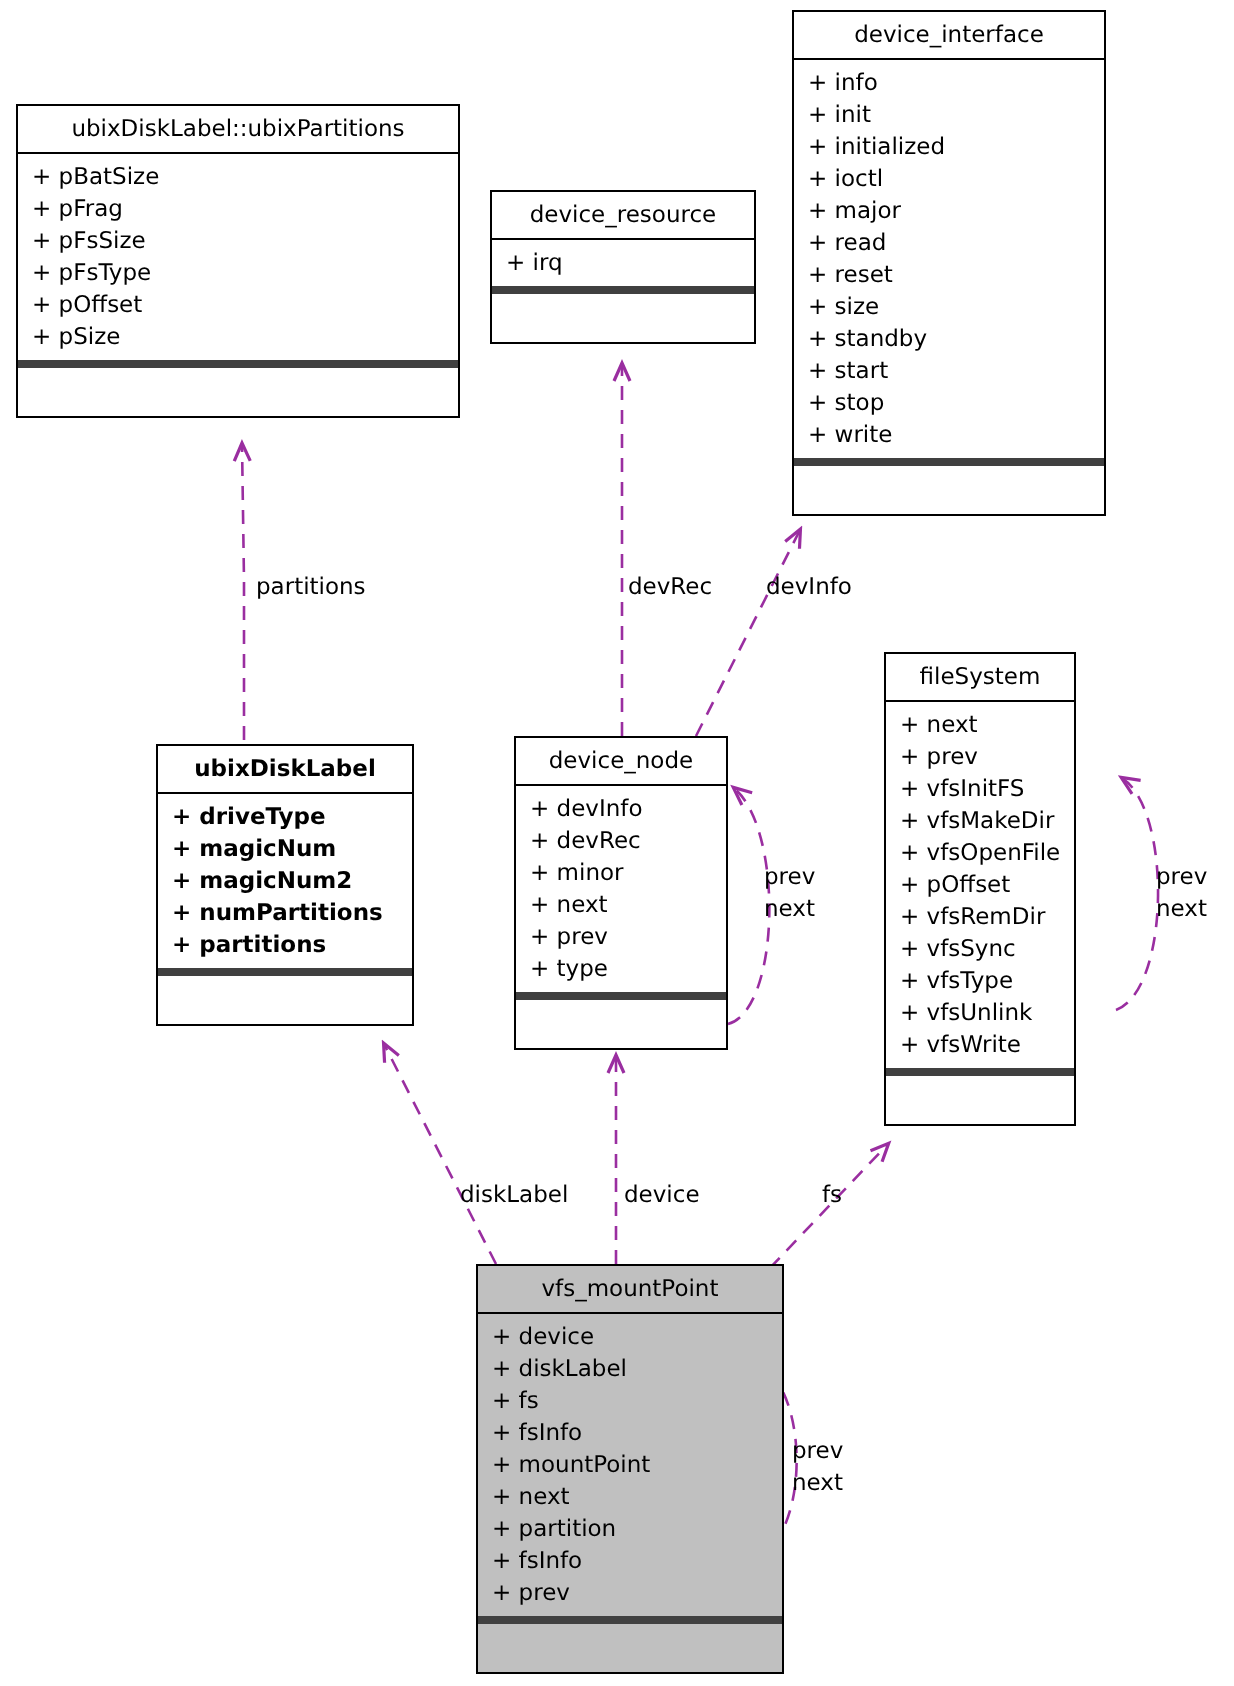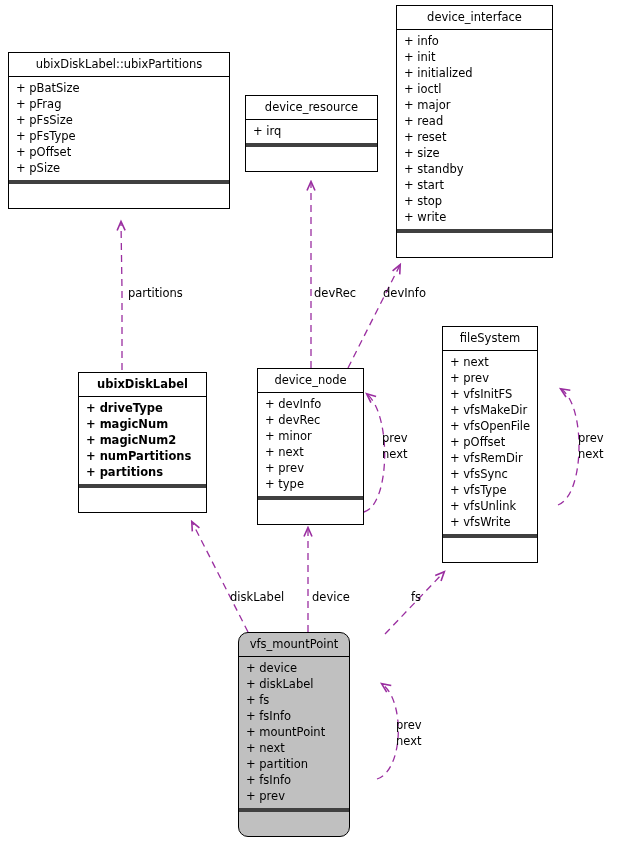--- a/index.html
+++ b/index.html
@@ -160,21 +160,21 @@
       <div class="uml-attr">+ pOffset</div>
       <div class="uml-attr">+ vfsRemDir</div>
       <div class="uml-attr">+ vfsSync</div>
       <div class="uml-attr">+ vfsType</div>
       <div class="uml-attr">+ vfsUnlink</div>
       <div class="uml-attr">+ vfsWrite</div>
     </div>
     <div class="uml-ops tall"></div>
   </div>
 
-  <div class="uml-class highlight" style="left:238px;top:632px;width:112px;border-radius:10px;">
+  <div class="uml-class highlight" style="left:238px;top:632px;width:154px;">
     <div class="uml-name">vfs_mountPoint</div>
     <div class="uml-attrs">
       <div class="uml-attr">+ device</div>
       <div class="uml-attr">+ diskLabel</div>
       <div class="uml-attr">+ fs</div>
       <div class="uml-attr">+ fsInfo</div>
       <div class="uml-attr">+ mountPoint</div>
       <div class="uml-attr">+ next</div>
       <div class="uml-attr">+ partition</div>
       <div class="uml-attr">+ fsInfo</div>

